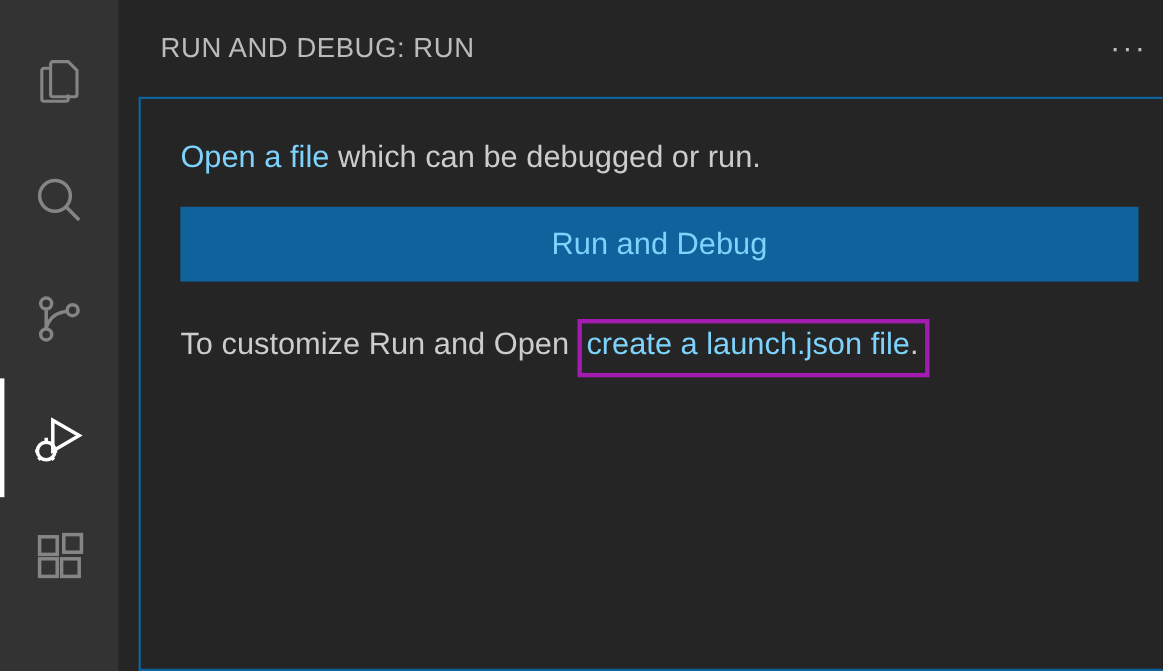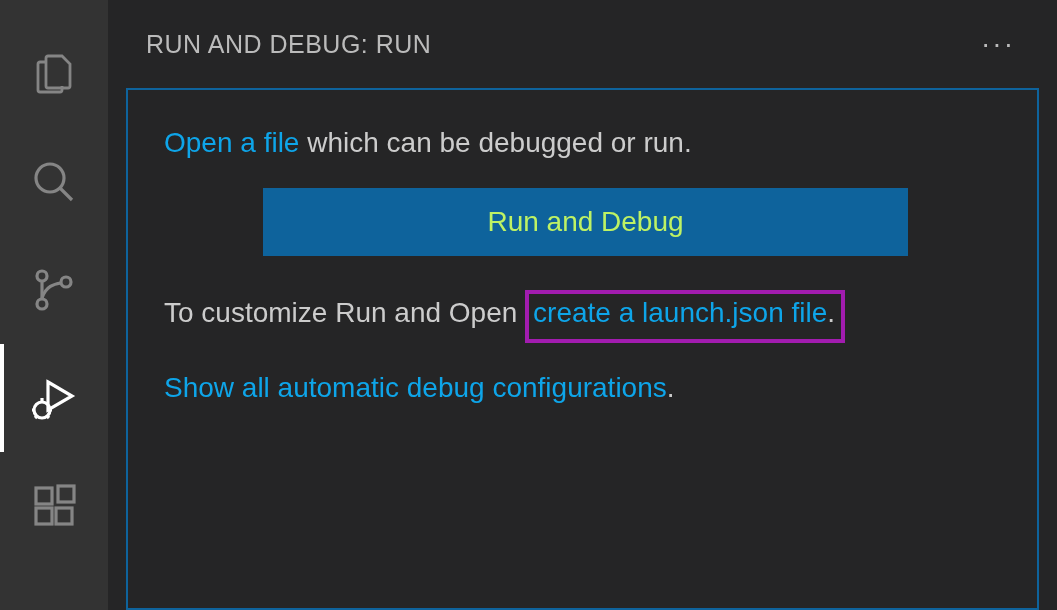--- a/index.html
+++ b/index.html
@@ -66,29 +66,29 @@
     margin: 0 18px 0 18px;
     border: 2px solid #0e639c;
     padding: 32px 30px 60px 36px;
     font-size: 28px;
     line-height: 1.5;
     color: #cccccc;
     flex: 1;
   }
   .panel .line { margin-bottom: 24px; }
   .link {
-    color: #0ea5e9;
+    color: #7dd3fc;
     cursor: pointer;
   }
   .run-btn {
     display: block;
-    width: 645px;
+    width: 871px;
     margin: 4px auto 34px auto;
     background: #0e639c;
-    color: #bef264;
+    color: #7dd3fc;
     font-size: 28px;
     text-align: center;
     padding: 18px 0;
     cursor: pointer;
     border: none;
   }
   .highlight-box {
     border: 4px solid #a21caf;
     padding: 4px 6px 10px 4px;
     display: inline-block;
@@ -152,17 +152,14 @@
     <div class="line">
       <span class="link">Open a file</span><span> which can be debugged or run.</span>
     </div>
 
     <button class="run-btn">Run and Debug</button>
 
     <div class="line">
       <span>To customize Run and Open </span><span class="highlight-box"><span class="link">create a launch.json file</span><span class="period">.</span></span>
     </div>
 
-    <div class="line">
-      <span class="link">Show all automatic debug configurations</span><span class="period">.</span>
-    </div>
   </div>
 </div>
 
 </body></html>

